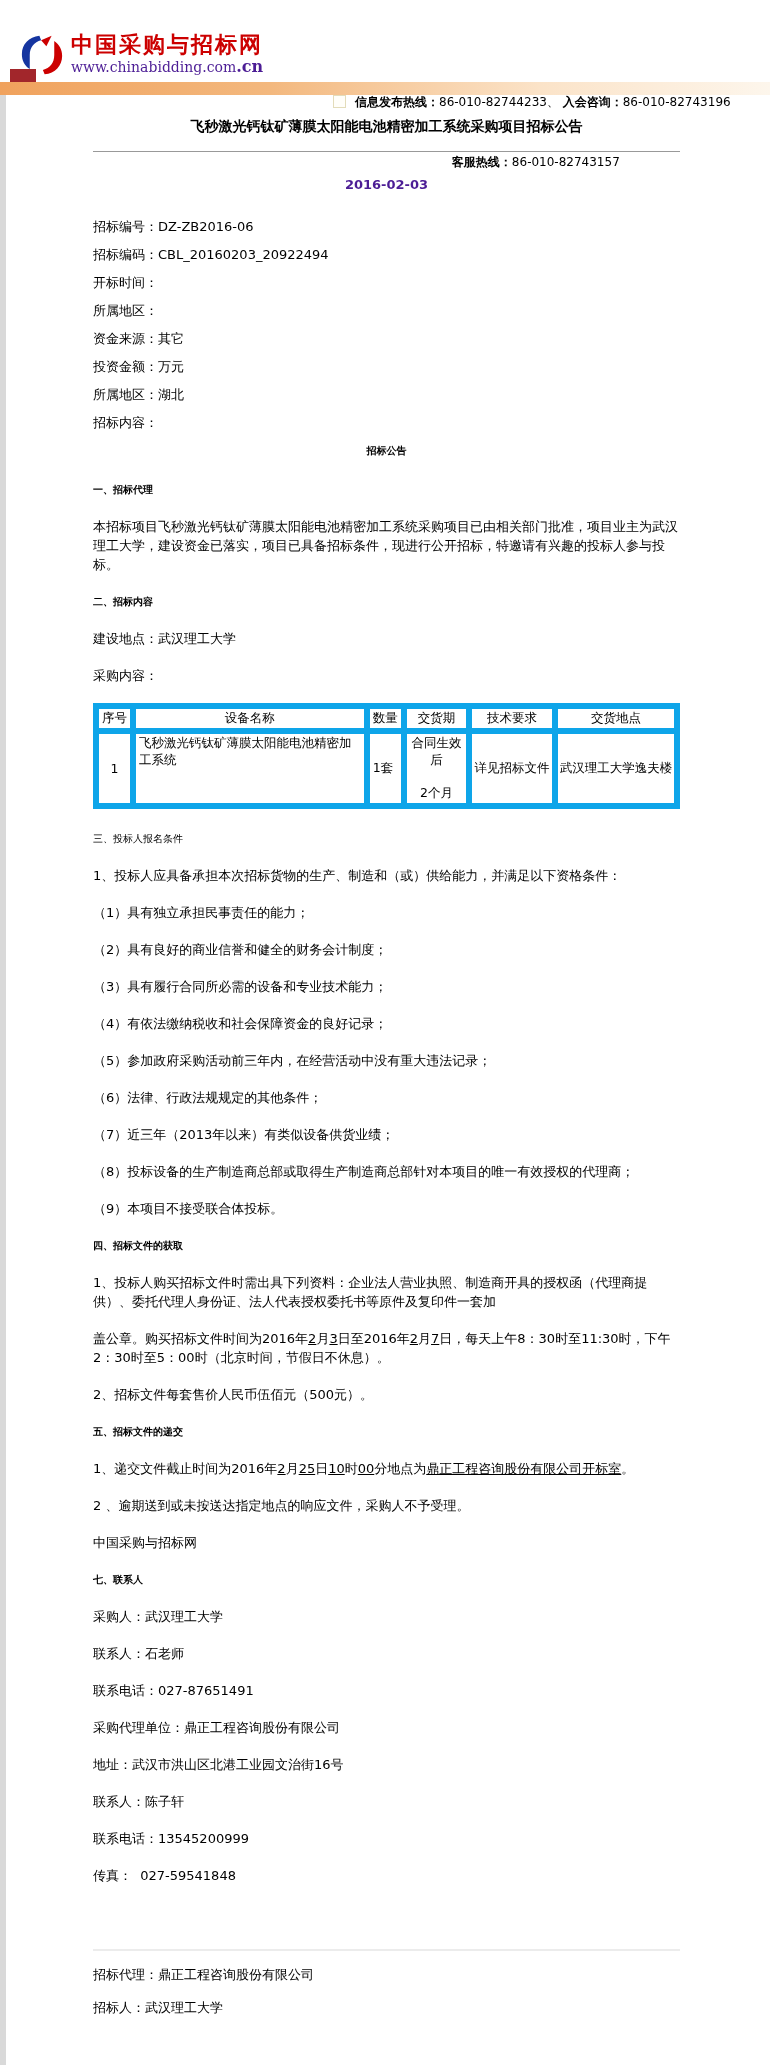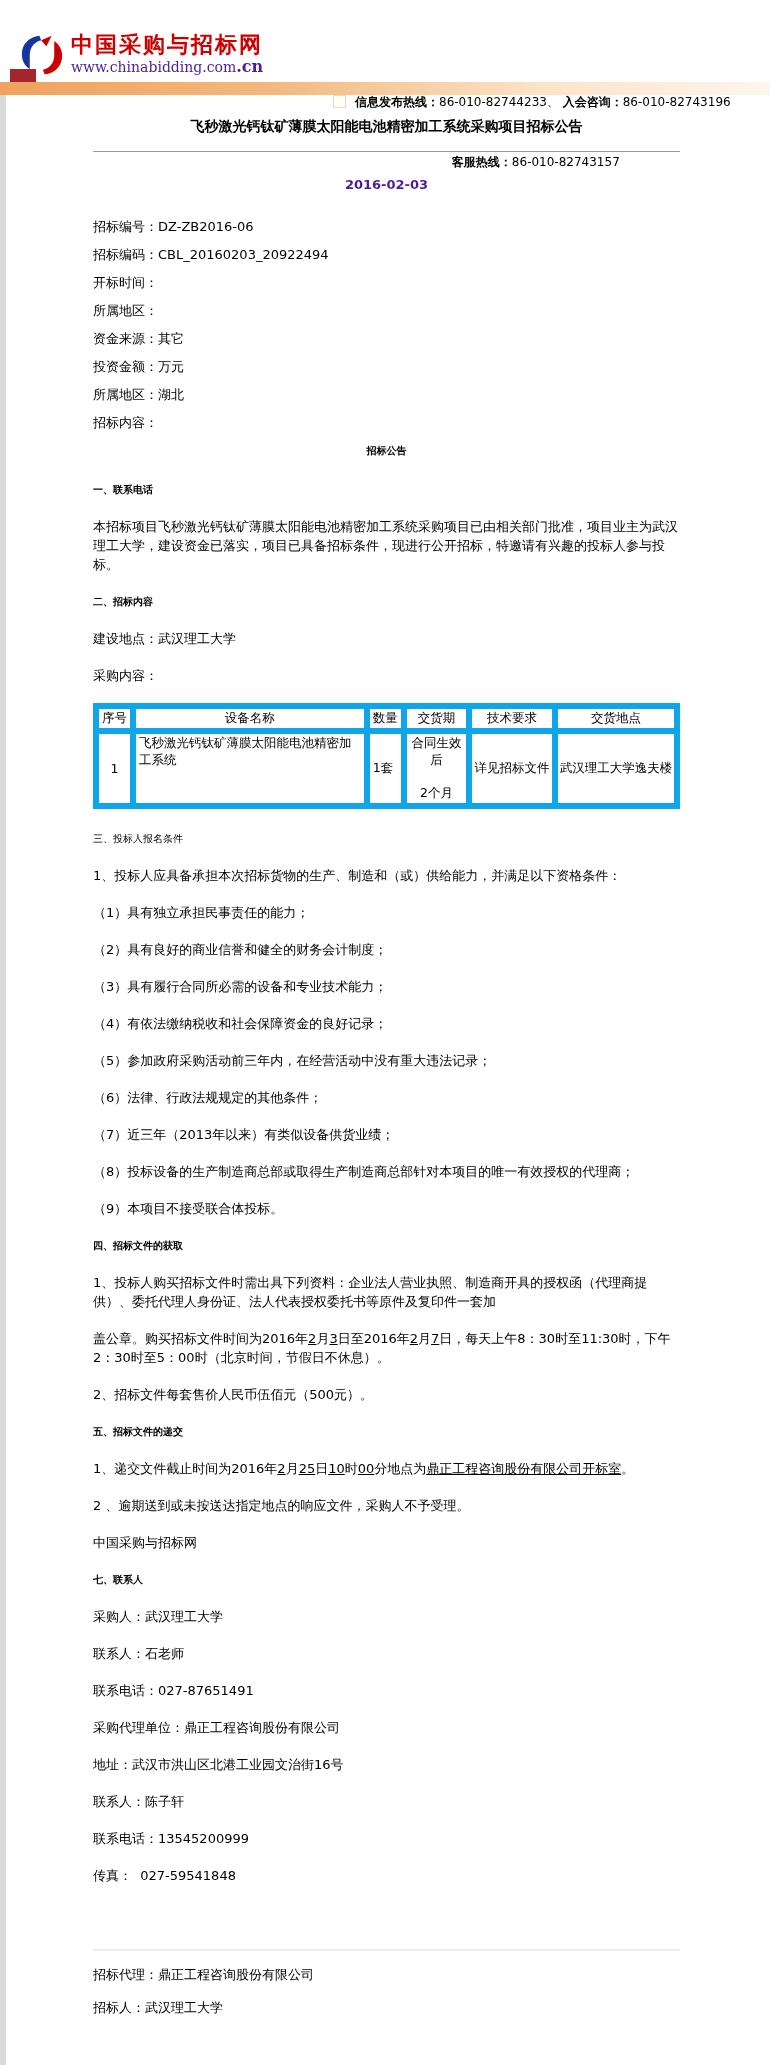--- a/index.html
+++ b/index.html
@@ -106,21 +106,21 @@
   <p class="meta-line"><span>招标编码：</span><span>CBL_20160203_20922494</span></p>
   <p class="meta-line"><span>开标时间：</span><span></span></p>
   <p class="meta-line"><span>所属地区：</span><span></span></p>
   <p class="meta-line"><span>资金来源：</span><span>其它</span></p>
   <p class="meta-line"><span>投资金额：</span><span>万元</span></p>
   <p class="meta-line"><span>所属地区：</span><span>湖北</span></p>
   <p class="meta-line"><span>招标内容：</span><span></span></p>
 
   <p class="heading center-head">招标公告</p>
 
-  <p class="heading">一、联系电话</p>
+  <p class="heading">一、招标代理</p>
   <p class="bp">本招标项目飞秒激光钙钛矿薄膜太阳能电池精密加工系统采购项目已由相关部门批准，项目业主为武汉理工大学，建设资金已落实，项目已具备招标条件，现进行公开招标，特邀请有兴趣的投标人参与投标。</p>
 
   <p class="heading">二、招标内容</p>
   <p class="bp">建设地点：武汉理工大学</p>
   <p class="bp">采购内容：</p>
 
   <table class="ptable">
     <colgroup>
       <col class="col-no">
         <col class="col-name">

